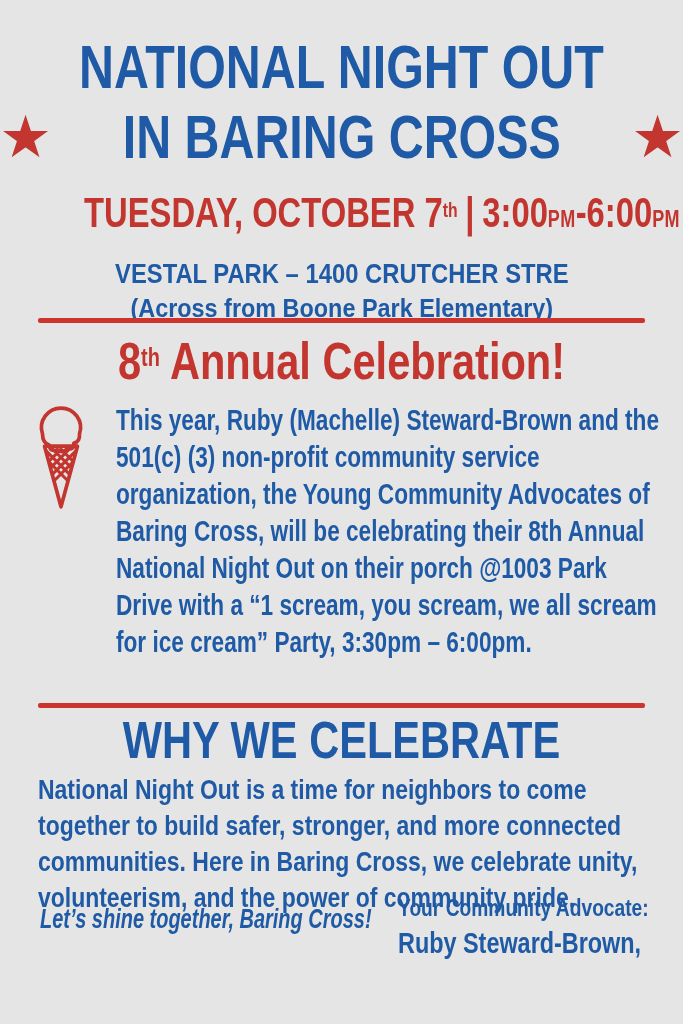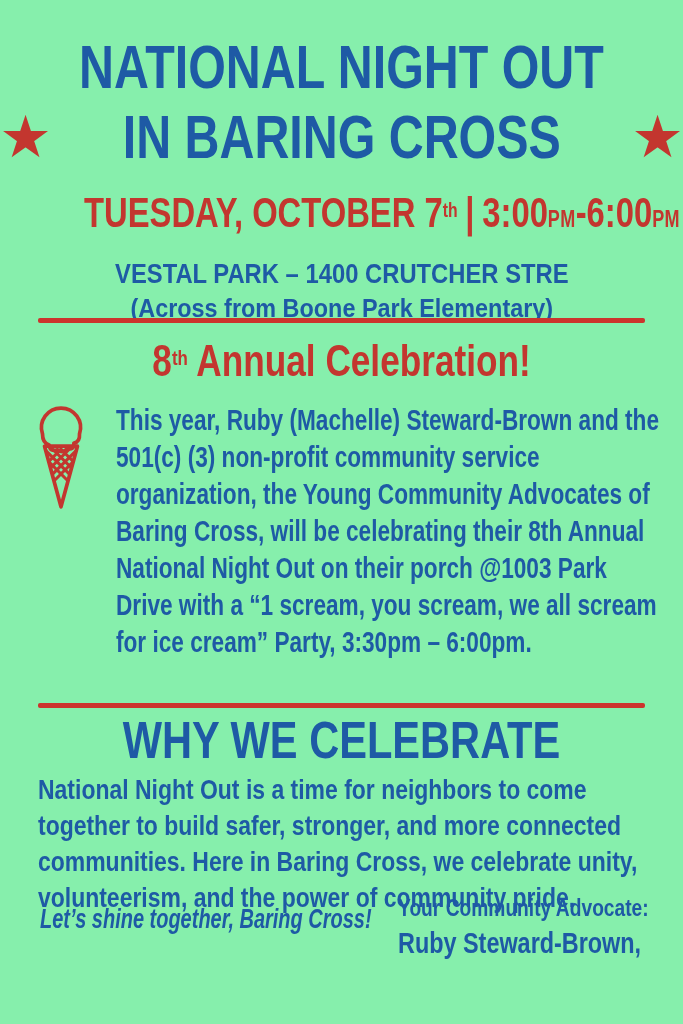--- a/index.html
+++ b/index.html
@@ -1,19 +1,19 @@
 <!DOCTYPE html>
 <html><head>
 <meta charset="utf-8">
 <style>
   html,body { margin:0; padding:0; }
   .poster {
     position:relative;
     width:683px; height:1024px;
-    background:#86efac;
+    background:#e5e5e5;
     font-family:"Liberation Sans", sans-serif;
     font-weight:bold;
     color:#1e5aa5;
     overflow:hidden;
   }
   
   .cxc { display:inline-block; transform-origin:center top; white-space:nowrap; }
   .cxl { display:inline-block; transform-origin:left top; white-space:nowrap; }
   .s78 { transform:scaleX(0.78); }
   .s80 { transform:scaleX(0.80); }
@@ -33,21 +33,21 @@
   .sep { padding:0 10px; font-weight:bold; }
   .meridiem { font-size:0.55em; letter-spacing:0.5px; }
 
   .location-line { margin-top:8px; font-size:28px; line-height:34px; }
   .location-note { margin-top:3px; font-size:26px; line-height:29px; }
 
   .rule { position:absolute; left:38px; right:38px; height:5px; background:#cc342d; border-radius:2px; }
   .rule1 { top:318px; }
   .rule2 { top:703px; }
 
-  .celebration-heading { position:absolute; top:332px; left:0; right:0; text-align:center; color:#c3362f; font-size:44px; line-height:58px; }
+  .celebration-heading { position:absolute; top:332px; left:0; right:0; text-align:center; color:#c3362f; font-size:52px; line-height:58px; }
 
   .content-row { position:absolute; top:402px; left:30px; display:flex; align-items:flex-start; }
   .cone-wrap { flex:none; width:74px; padding-top:2px; }
   .body-text { margin-left:12px; width:700px; font-size:29px; line-height:37px; transform:scaleX(0.78); transform-origin:left top; }
 
   .why-section { position:absolute; top:716px; left:0; right:0; }
   .why-heading { text-align:center; font-size:52px; line-height:48px; }
   .why-body { margin:8px 0 0 38px; width:752px; font-size:28px; line-height:36px; transform:scaleX(0.82); transform-origin:left top; }
 
   .bottom-row { position:absolute; top:894px; left:40px; right:10px; display:flex; align-items:flex-start; }

